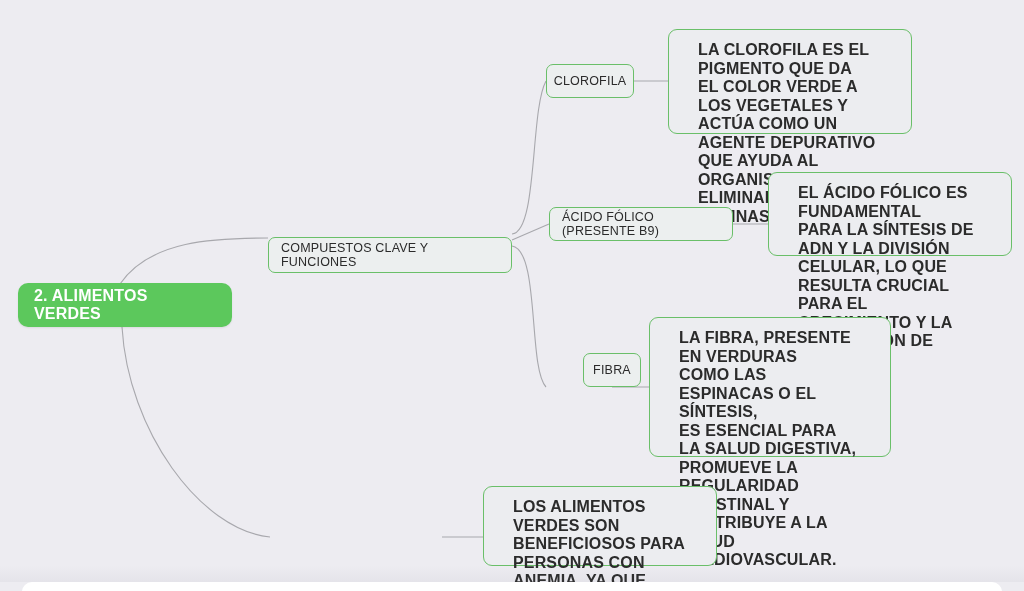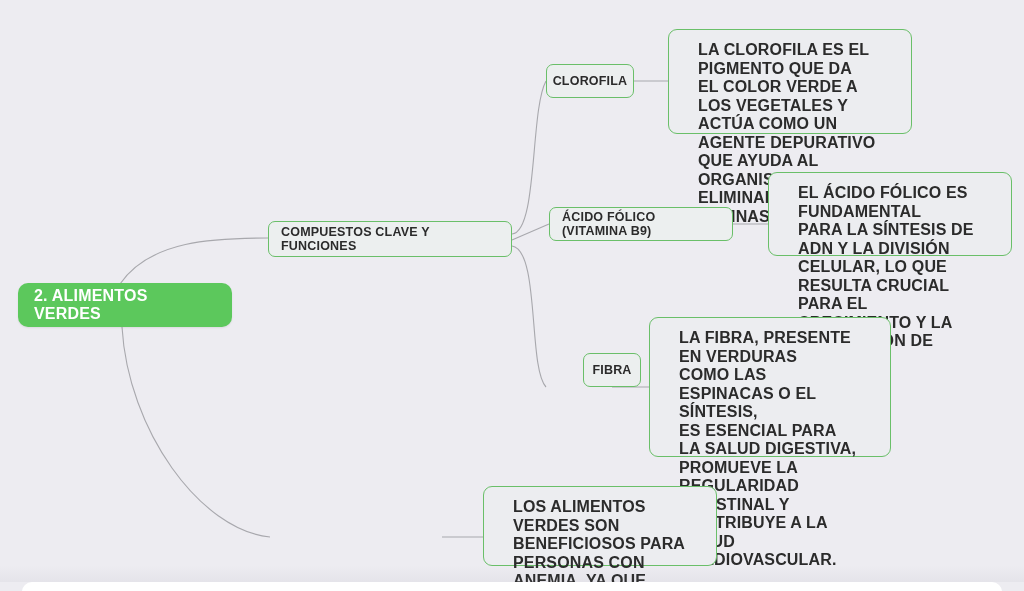--- a/index.html
+++ b/index.html
@@ -45,21 +45,21 @@
     justify-content: flex-start;
     box-shadow: 0 1px 2px rgba(0,0,0,0.08);
   }
   
   .node-label {
     background: #ecefef;
     border: 1.5px solid #6abf69;
     border-radius: 7px;
     color: #2b2b2b;
     font-size: 12.5px;
-    font-weight: bold;
+    font-weight: normal;
     letter-spacing: 0.2px;
     padding: 0 12px;
     justify-content: center;
   }
   
   .node-card {
     background: #ecedf0;
     border: 1.5px solid #6abf69;
     border-radius: 9px;
     color: #2b2b2b;
@@ -116,38 +116,38 @@
 
     <path d="M 612 387 L 649 387" fill="none" stroke="#a8a8ad" stroke-width="1.1"></path>
 
     <path d="M 442 537 L 483 537" fill="none" stroke="#a8a8ad" stroke-width="1.1"></path>
   </svg>
 
   <div class="node node-root" style="left:18px; top:283px; width:214px; height:44px;border-radius:10px;">
     <span>2. ALIMENTOS VERDES</span>
   </div>
 
-  <div class="node node-label" style="left:268px; top:221px; width:244px; height:36px;">
+  <div class="node node-label" style="left:268px; top:237px; width:244px; height:36px;">
     <span>COMPUESTOS CLAVE Y FUNCIONES</span>
   </div>
 
   <div class="node node-label" style="left:546px; top:64px; width:88px; height:34px;">
     <span>CLOROFILA</span>
   </div>
 
   <div class="node node-card" style="left:668px; top:29px; width:244px; height:105px;">
     <span class="card-text">LA CLOROFILA ES EL PIGMENTO QUE DA
 EL COLOR VERDE A LOS VEGETALES Y
 ACTÚA COMO UN AGENTE DEPURATIVO
 QUE AYUDA AL ORGANISMO A ELIMINAR
 TOXINAS.</span>
   </div>
 
   <div class="node node-label" style="left:549px; top:207px; width:184px; height:34px;">
-    <span>ÁCIDO FÓLICO (VITAMINA B9)</span>
+    <span>ÁCIDO FÓLICO (PRESENTE B9)</span>
   </div>
 
   <div class="node node-card" style="left:768px; top:172px; width:244px; height:84px;">
     <span class="card-text">EL ÁCIDO FÓLICO ES FUNDAMENTAL
 PARA LA SÍNTESIS DE ADN Y LA DIVISIÓN
 CELULAR, LO QUE RESULTA CRUCIAL
 PARA EL CRECIMIENTO Y LA
 REPARACIÓN DE TEJIDOS.</span>
   </div>
 

